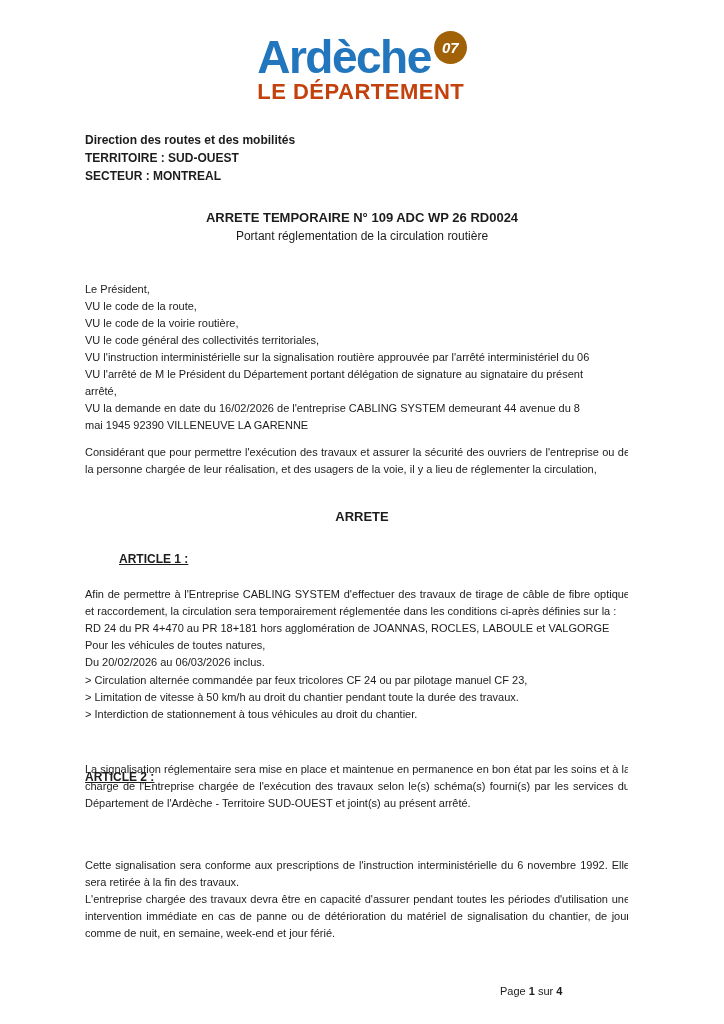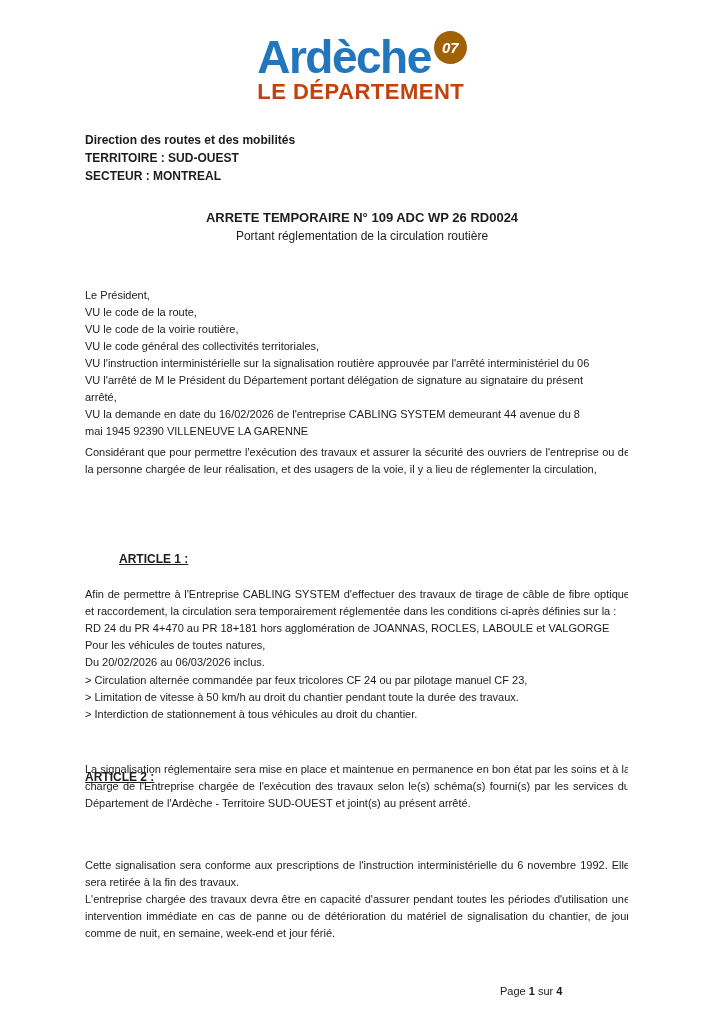--- a/index.html
+++ b/index.html
@@ -65,36 +65,37 @@
     <div>Direction des routes et des mobilités</div>
     <div>TERRITOIRE : SUD-OUEST</div>
     <div>SECTEUR : MONTREAL</div>
   </div>
 
   <div class="abs title-block">
     <div class="title-main">ARRETE TEMPORAIRE N° 109 ADC WP 26 RD0024</div>
     <div class="title-sub">Portant réglementation de la circulation routière</div>
   </div>
 
-  <div class="abs bodyblock" style="top:287px;">
+  <div class="abs bodyblock" style="top:281px;">
     <div class="line">Le Président,</div>
     <div class="line">VU le code de la route,</div>
     <div class="line">VU le code de la voirie routière,</div>
     <div class="line">VU le code général des collectivités territoriales,</div>
     <div class="line">VU l'instruction interministérielle sur la signalisation routière approuvée par l'arrêté interministériel du 06</div>
     <div class="line">VU l'arrêté de M le Président du Département portant délégation de signature au signataire du présent</div>
     <div class="line">arrêté,</div>
     <div class="line">VU la demande en date du 16/02/2026 de l'entreprise CABLING SYSTEM demeurant 44 avenue du 8</div>
     <div class="line">mai 1945 92390 VILLENEUVE LA GARENNE</div>
   </div>
 
   <div class="abs bodyblock" style="top:444px;">
     <p class="just">Considérant que pour permettre l'exécution des travaux et assurer la sécurité des ouvriers de l'entreprise ou de la personne chargée de leur réalisation, et des usagers de la voie, il y a lieu de réglementer la circulation,</p>
   </div>
 
+  <div class="abs center-head" style="top:508px;">ARRETE</div>
 
   <div class="abs bodyblock art-head" style="top:551px;margin-left:34px;">ARTICLE 1 :</div>
 
   <div class="abs bodyblock" style="top:586px;">
     <p class="just">Afin de permettre à l'Entreprise CABLING SYSTEM d'effectuer des travaux de tirage de câble de fibre optique et raccordement, la circulation sera temporairement réglementée dans les conditions ci-après définies sur la :</p>
     <p class="just">RD 24 du PR 4+470 au PR 18+181 hors agglomération de JOANNAS, ROCLES, LABOULE et VALGORGE</p>
     <div>Pour les véhicules de toutes natures,</div>
     <div>Du 20/02/2026 au 06/03/2026 inclus.</div>
   </div>
 

